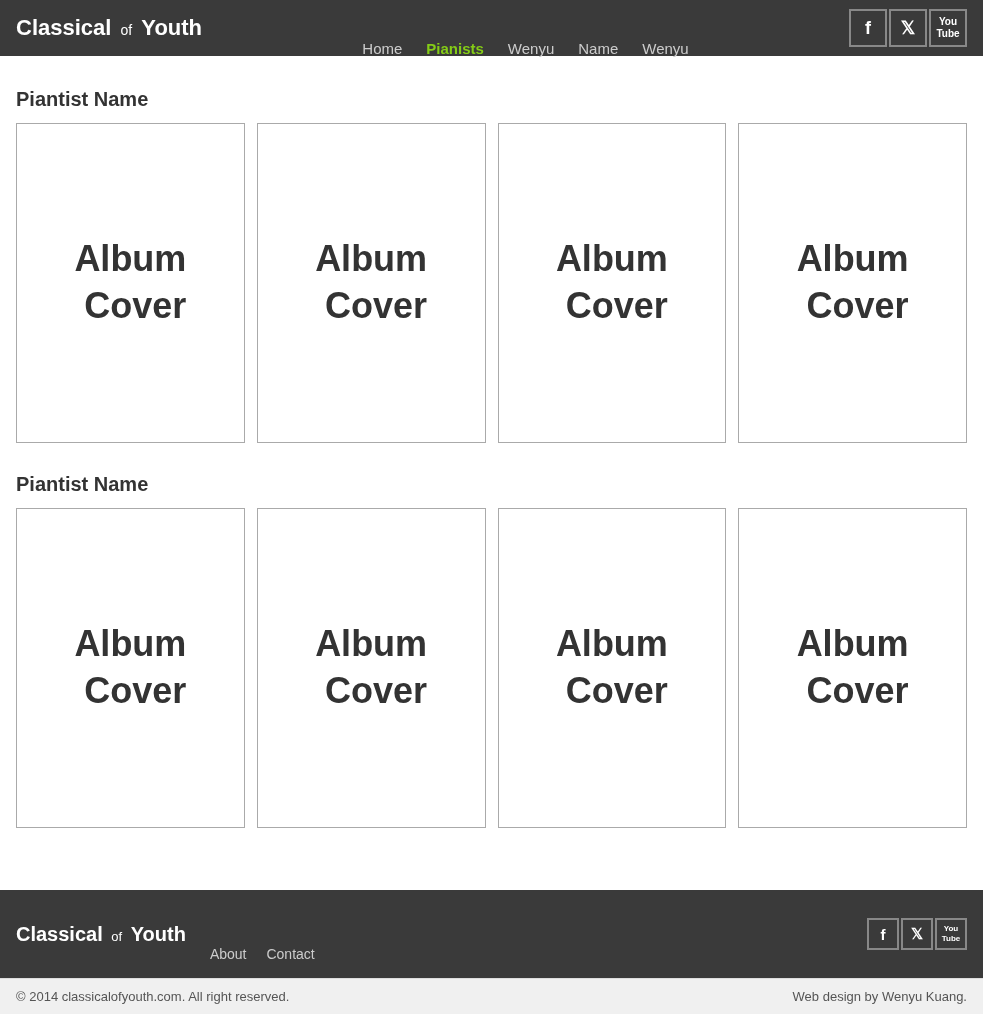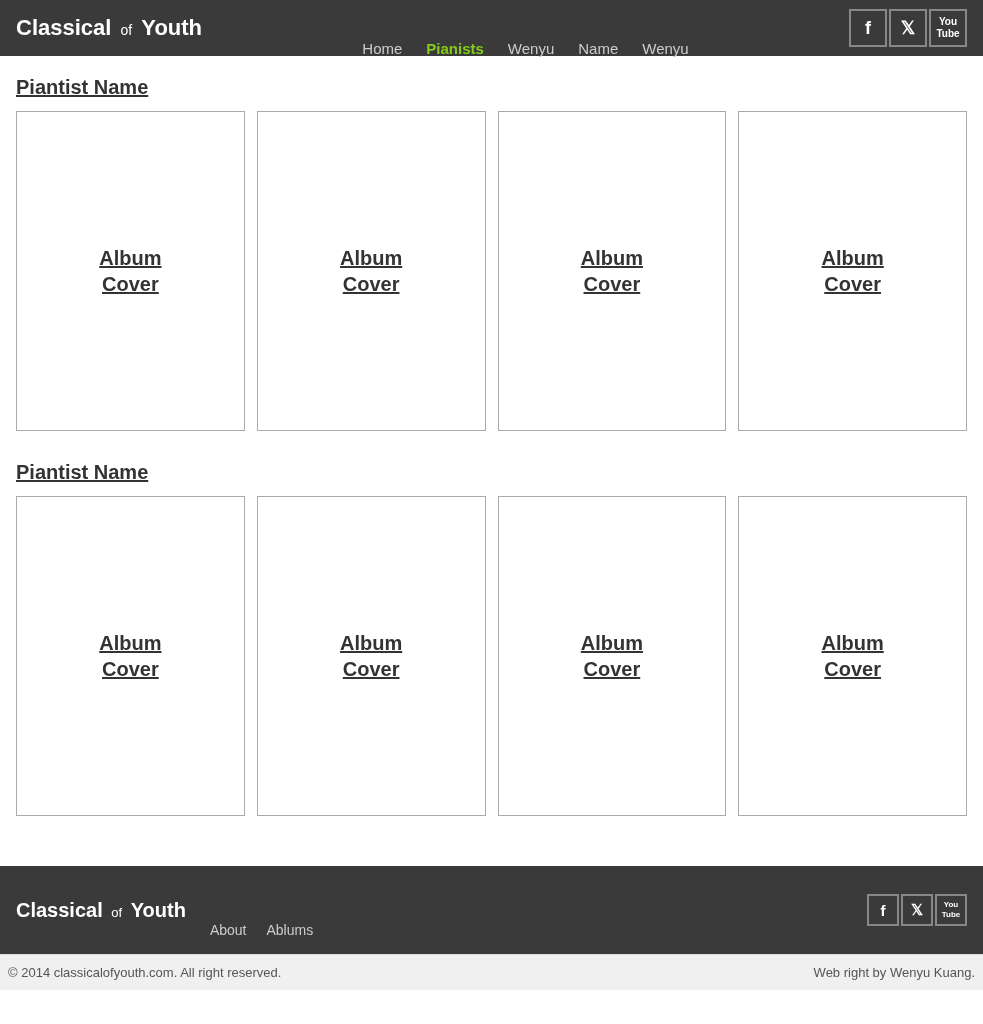--- a/index.html
+++ b/index.html
@@ -35,21 +35,21 @@
       border: 2px solid #888;
       display: flex; align-items: center; justify-content: center;
       color: #fff;
       font-size: 18px;
       font-weight: bold;
       cursor: pointer;
     }
     .social-icon.youtube { font-size: 10px; text-align: center; line-height: 1.2; }
 
     
-    main { padding: 20px 16px; text-decoration: underline; }
+    main { padding: 32px 16px; }
     .pianist-section { margin-bottom: 30px; }
     .pianist-name {
       font-size: 20px;
       font-weight: bold;
       margin-bottom: 12px;
       color: #333;
     }
     .albums-grid {
       display: grid;
       grid-template-columns: repeat(4, 1fr);
@@ -58,24 +58,24 @@
     .album-card {
       border: 1px solid #aaa;
       background: #fff;
       height: 320px;
       display: flex;
       align-items: center;
       justify-content: center;
       cursor: pointer;
     }
     .album-cover-text {
-      font-size: 20px;
+      font-size: 36px;
       font-weight: bold;
       color: #333;
-      text-align: center;
+      text-align: right;
       line-height: 1.3;
     }
 
     
     .footer-top {
       background: #3a3a3a;
       padding: 16px;
       display: flex;
       align-items: center;
       justify-content: space-between;
@@ -96,21 +96,21 @@
     .footer-social .social-icon {
       width: 32px; height: 32px;
       font-size: 15px;
     }
     .footer-social .social-icon.youtube { font-size: 8px; }
 
     
     .footer-bottom {
       background: #f0f0f0;
       border-top: 1px solid #ddd;
-      padding: 10px 8px;
+      padding: 10px 16px;
       display: flex;
       justify-content: space-between;
       align-items: center;
       font-size: 13px;
       color: #555;
     }
   </style>
 </head>
 <body>
 
@@ -176,26 +176,26 @@
 
 <div class="footer-top">
   <div style="display:flex;align-items:center;gap:24px;">
     <div class="footer-logo">
       <span class="bold">Classical</span>
       <span class="of-word">of</span>
       <span class="bold">Youth</span>
     </div>
     <nav class="footer-nav">
       <a href="#">About</a>
-      <a href="#">Ablums</a>
+      <a href="#">Contact</a>
     </nav>
   </div>
   <div class="footer-social">
     <div class="social-icon">f</div>
     <div class="social-icon">𝕏</div>
     <div class="social-icon youtube">You<br>Tube</div>
   </div>
 </div>
 
 <div class="footer-bottom">
   <span>© 2014 classicalofyouth.com. All right reserved.</span>
-  <span>Web right by Wenyu Kuang.</span>
+  <span>Web design by Wenyu Kuang.</span>
 </div>
 
 </body></html>

